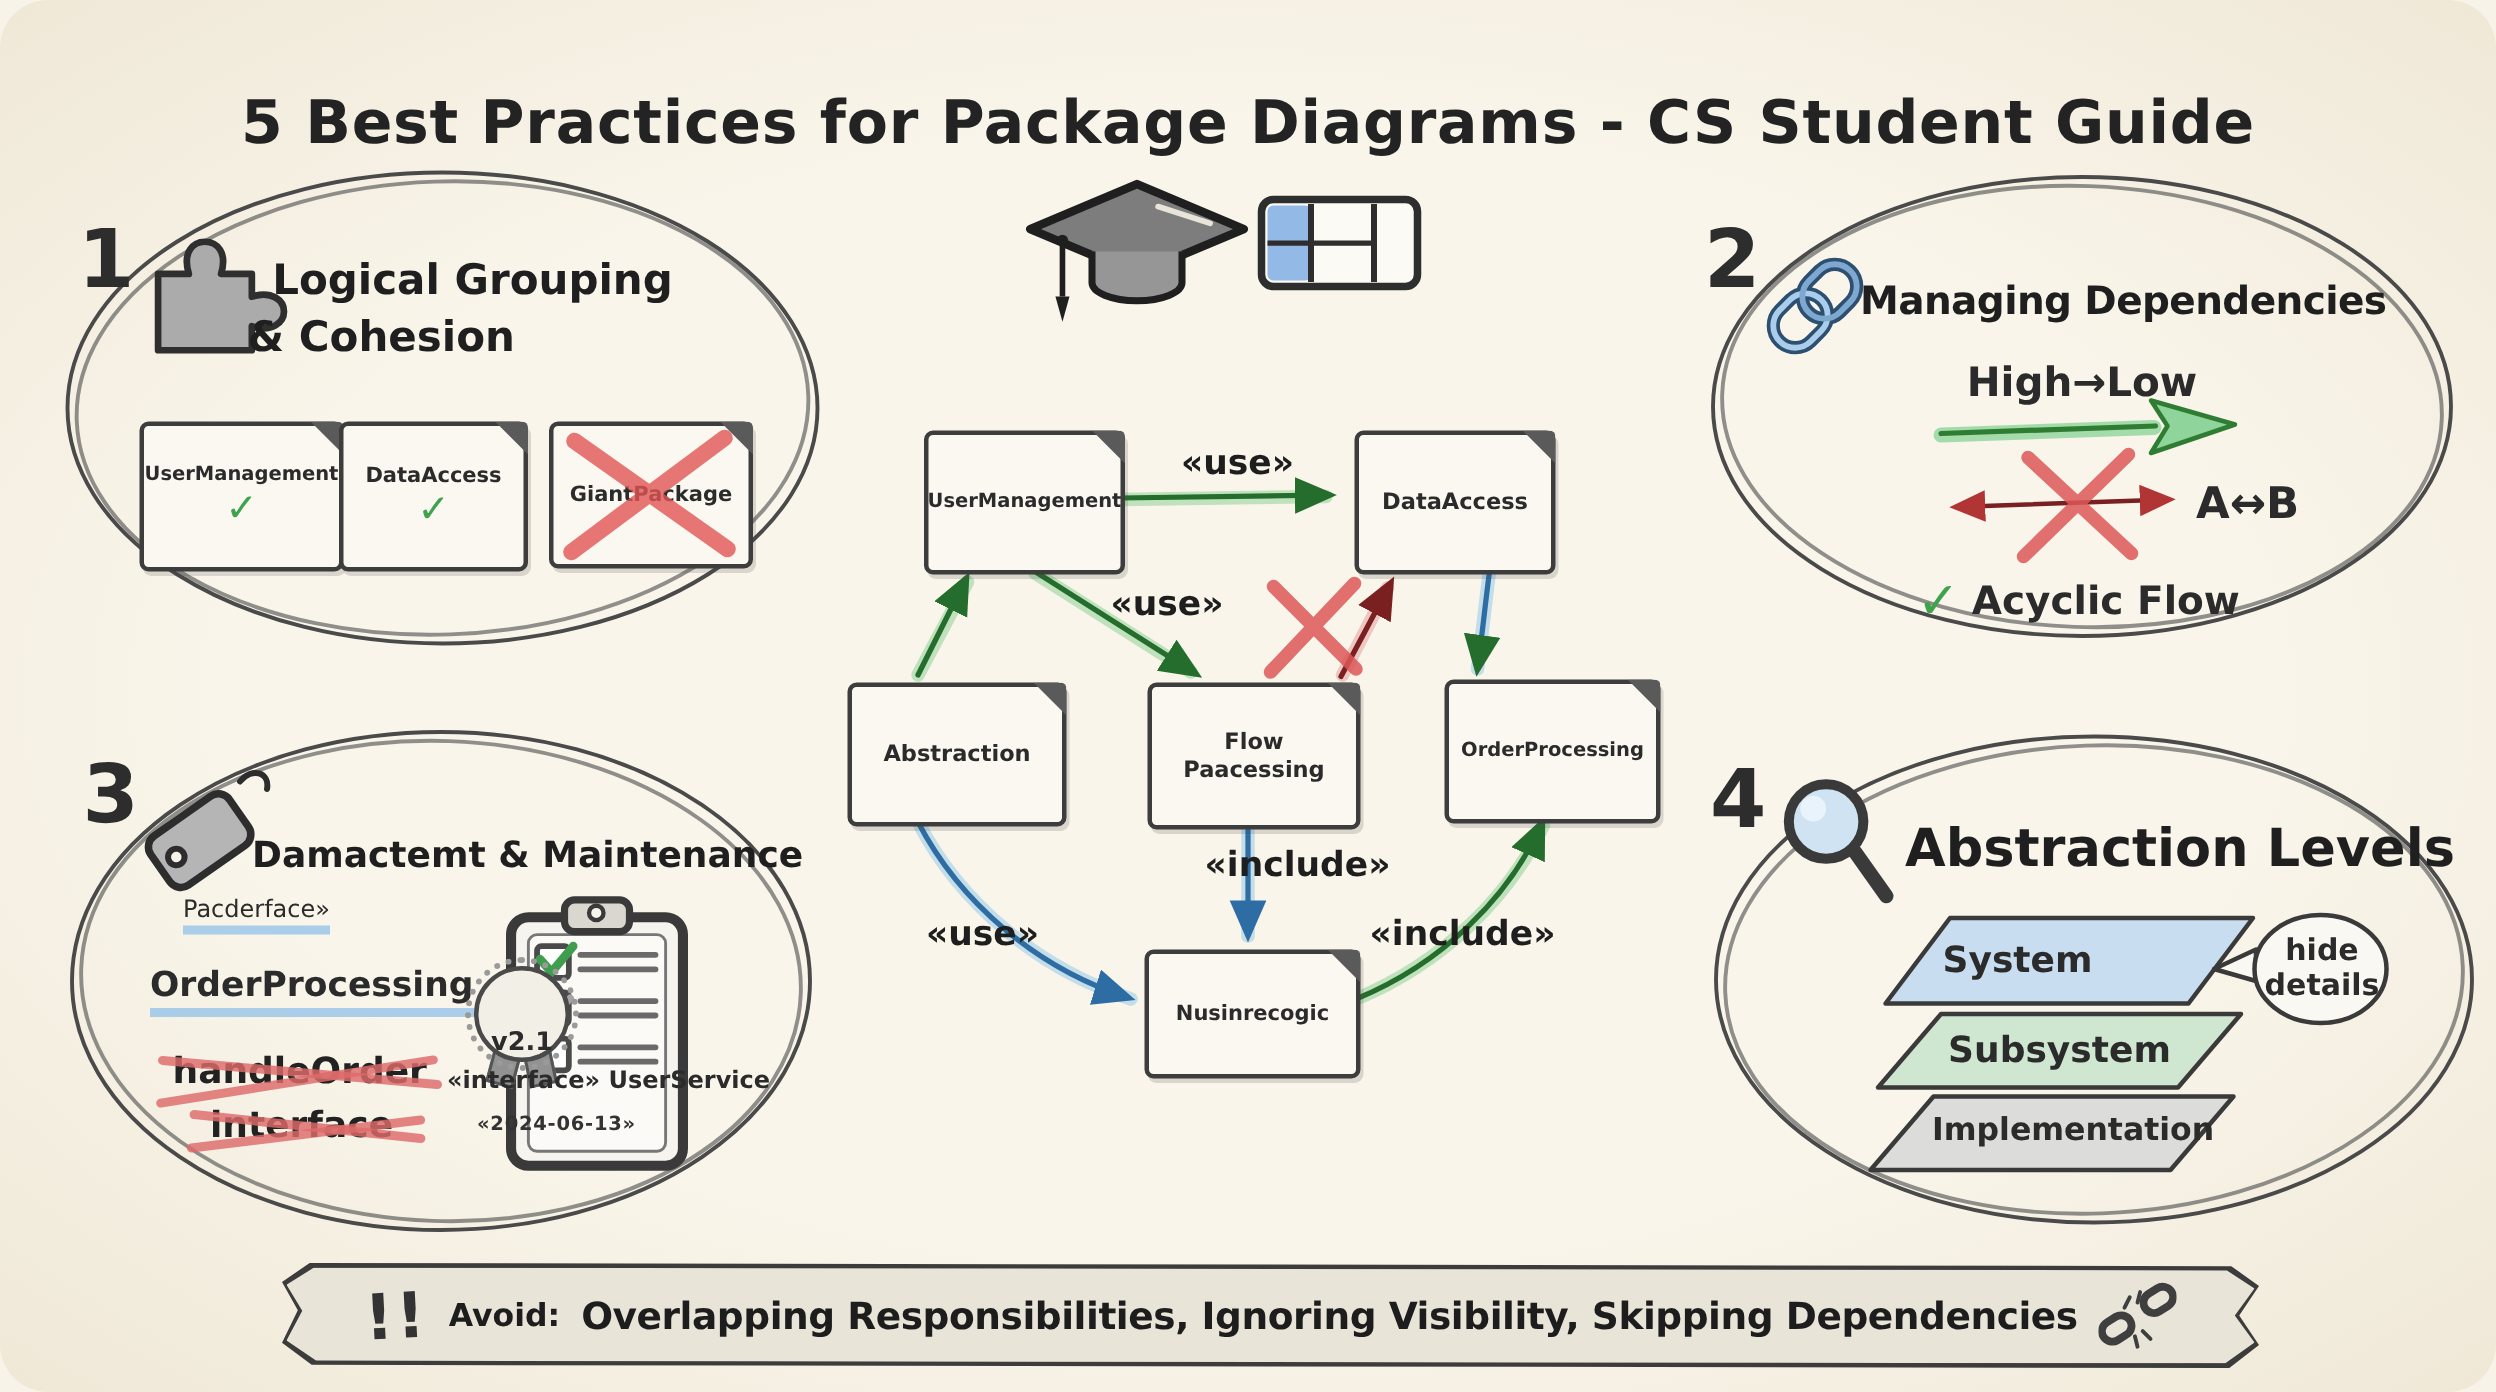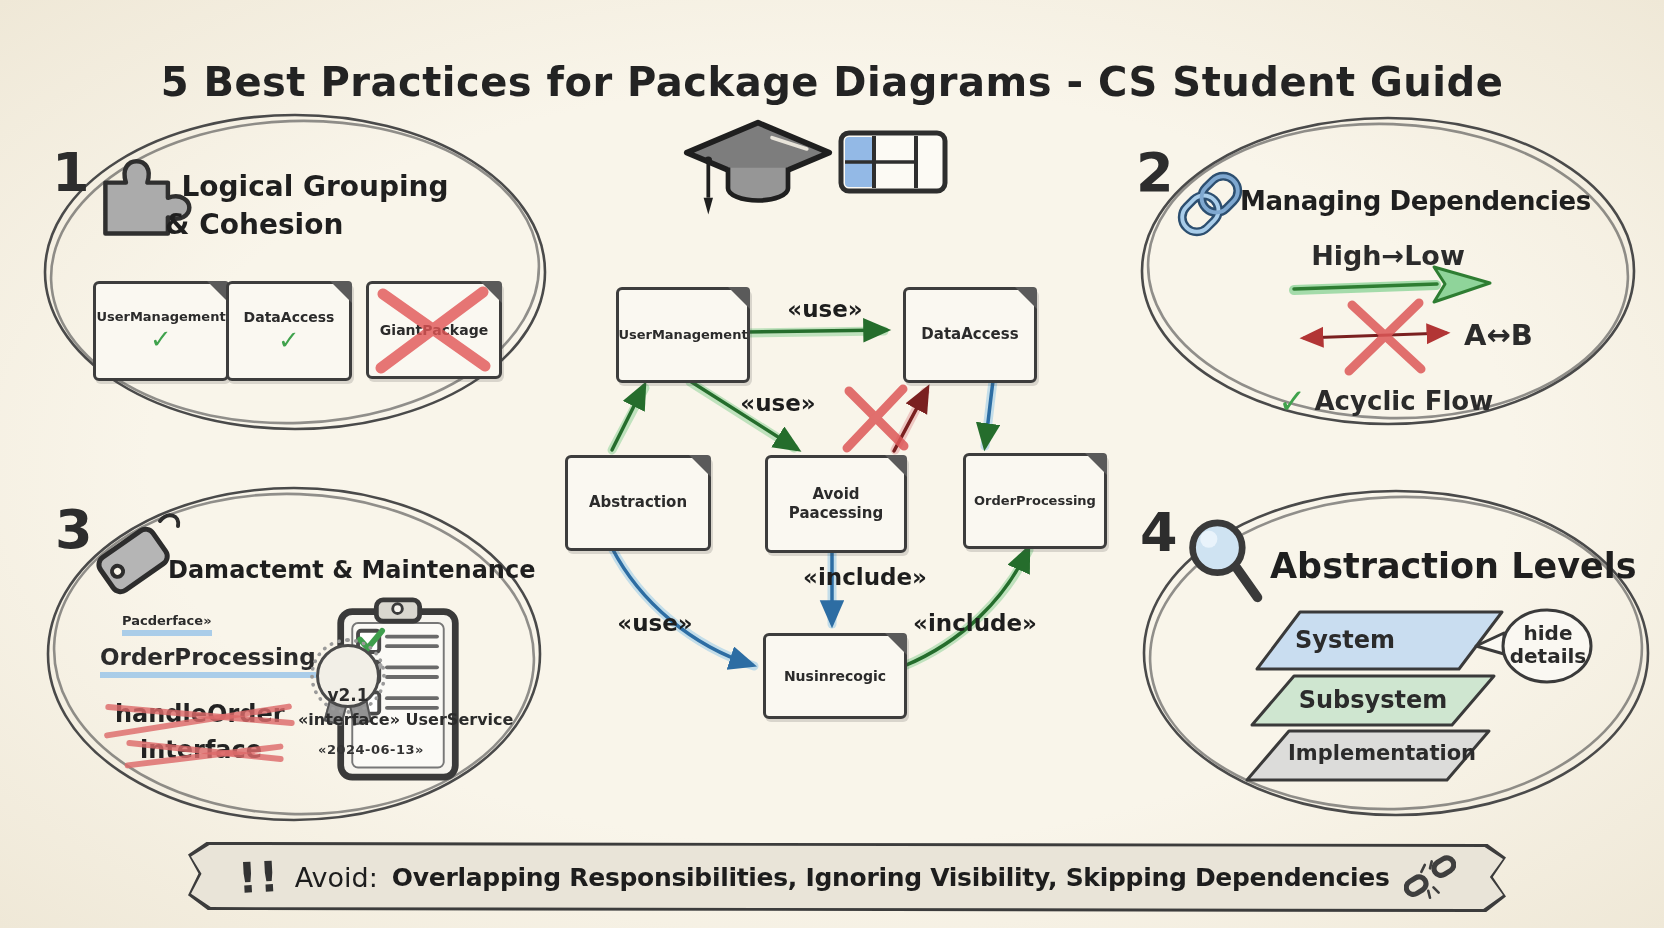--- a/index.html
+++ b/index.html
@@ -1,18 +1,18 @@
 <!DOCTYPE html>
 <html><head>
 <meta charset="utf-8">
 <style>
   html,body{margin:0;padding:0;background:#f7f3e8;}
   .canvas{position:relative;width:1664px;height:928px;overflow:hidden;
     background:radial-gradient(ellipse at center,#f9f5ea 58%,#efe8d7 100%);
-    font-family:"DejaVu Sans",sans-serif;color:#2b2b2b;}
+    font-family:"DejaVu Sans",sans-serif;color:#2b2b2b;border-radius:32px;}
   .abs{position:absolute;}
   .overlay{position:absolute;inset:0;width:1664px;height:928px;}
 
   .title{position:absolute;top:32px;left:0;right:0;text-align:center;
     font-size:40px;font-weight:700;letter-spacing:.5px;color:#232323;}
 
   .num{position:absolute;font-size:54px;font-weight:800;color:#2d2d2d;line-height:1;}
   .sec-title{position:absolute;font-weight:700;color:#1f1f1f;white-space:nowrap;}
 
   
@@ -29,21 +29,21 @@
     text-align:center;z-index:3;}
 
   
   .s2-flow{left:1308px;top:240px;width:160px;text-align:center;font-size:27px;font-weight:700;}
   .s2-pair{left:1464px;top:318px;font-size:29px;font-weight:700;}
   .s2-acyclic{left:1278px;top:384px;font-size:26px;font-weight:700;display:flex;align-items:center;gap:8px;}
   .check-glyph{color:#3fa24c;font-size:34px;font-weight:800;line-height:1;}
 
   
   .hl-blue{display:inline-block;border-bottom:6px solid rgba(150,195,232,.8);padding-bottom:2px;}
-  .s3-stereo{left:122px;top:613px;font-size:13px;font-weight:700;}
+  .s3-stereo{left:122px;top:596px;font-size:16px;font-weight:400;}
   .s3-iface{left:100px;top:644px;font-size:23px;font-weight:700;}
   .s3-m{font-size:24px;font-weight:700;color:#222;}
   .scribble{position:absolute;height:6px;background:#dd6a6a;border-radius:3px;opacity:.82;z-index:3;}
   .badge{left:316px;top:644px;width:58px;height:58px;border-radius:50%;background:#f2efe7;
     border:3px solid #4a4a4a;outline:4px dotted #9a9a9a;outline-offset:2px;display:flex;
     align-items:flex-end;justify-content:center;font-weight:800;font-size:17px;z-index:4;}
   .badge-tail{width:15px;height:26px;background:#929292;border:2px solid #555;z-index:3;}
   .s3-iface2{left:298px;top:710px;font-size:16px;font-weight:700;z-index:4;white-space:nowrap;}
   .s3-date{left:318px;top:742px;font-size:13px;font-weight:700;letter-spacing:.5px;z-index:4;color:#333;}
 
@@ -52,21 +52,21 @@
   .bubble-text{left:1508px;top:622px;width:80px;text-align:center;font-size:20px;
     font-weight:700;line-height:1.15;z-index:3;}
 
   
   .banner-outer{left:188px;top:842px;width:1318px;height:70px;background:#3c3c3c;
     clip-path:polygon(0 18%,1.4% 0,98.6% 3%,100% 22%,99% 50%,100% 78%,98.5% 100%,1.5% 97%,0 76%,.8% 45%);}
   .banner-inner{position:absolute;inset:3px;background:#e9e4d8;
     clip-path:polygon(0 18%,1.4% 0,98.6% 3%,100% 22%,99% 50%,100% 78%,98.5% 100%,1.5% 97%,0 76%,.8% 45%);
     display:flex;align-items:center;justify-content:center;gap:14px;padding:0 26px;}
   .bang{font-size:42px;font-weight:800;color:#333;letter-spacing:2px;transform:rotate(-3deg);}
-  .avoid{font-size:27px;font-weight:400;color:#1d1d1d;white-space:nowrap;}
+  .avoid{font-size:21px;font-weight:700;color:#1d1d1d;white-space:nowrap;}
   .avoid-items{font-size:25px;font-weight:600;color:#1d1d1d;white-space:nowrap;letter-spacing:-.3px;}
 </style>
 </head>
 <body>
 
 <div class="canvas">
 
   <svg class="overlay" viewBox="0 0 1664 928">
     <defs>
       <marker id="mg" markerWidth="9" markerHeight="8" refX="6.5" refY="3.5" orient="auto">
@@ -272,21 +272,21 @@
   <div class="pkg" style="left:616px;top:287px;width:128px;height:90px">
     <span class="pkg-label" style="font-size:13px">UserManagement</span>
   </div>
   <div class="pkg" style="left:903px;top:287px;width:128px;height:90px">
     <span class="pkg-label" style="font-size:15px">DataAccess</span>
   </div>
   <div class="pkg" style="left:565px;top:455px;width:140px;height:90px">
     <span class="pkg-label" style="font-size:15px">Abstraction</span>
   </div>
   <div class="pkg" style="left:765px;top:455px;width:136px;height:92px">
-    <span class="pkg-label" style="font-size:15px">Avoid</span>
+    <span class="pkg-label" style="font-size:15px">Flow</span>
     <span class="pkg-label" style="font-size:15px">Paacessing</span>
   </div>
   <div class="pkg" style="left:963px;top:453px;width:138px;height:90px">
     <span class="pkg-label" style="font-size:13px">OrderProcessing</span>
   </div>
   <div class="pkg" style="left:763px;top:633px;width:138px;height:80px">
     <span class="pkg-label" style="font-size:14px">Nusinrecogic</span>
   </div>
 
   <div class="edge-label" style="left:775px;top:296px;width:100px">«use»</div>

